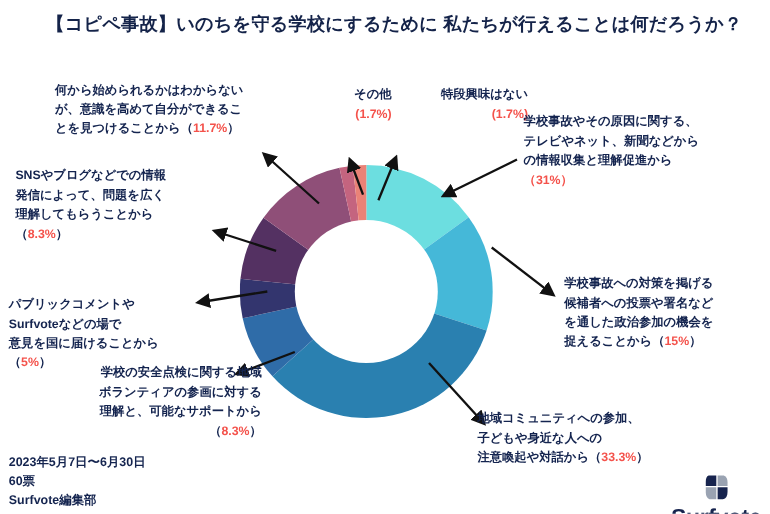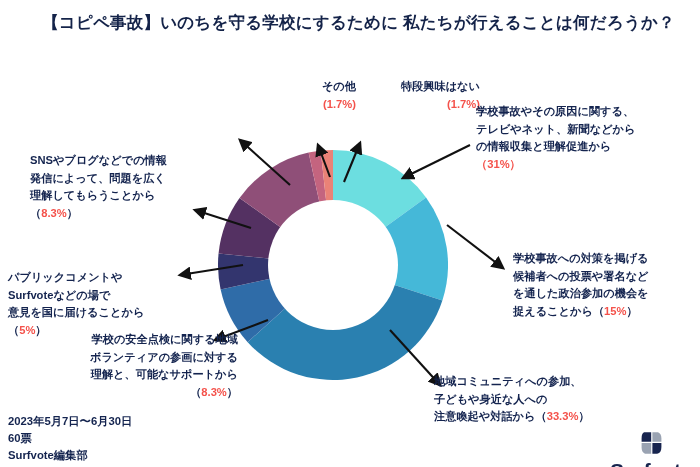--- a/index.html
+++ b/index.html
@@ -151,25 +151,28 @@
   <div class="lbl" style="left:42px; top:331px; width:196px;text-align:right;"><span>学校の安全点検に関する地域
 ボランティアの参画に対する
 理解と、可能なサポートから
 （</span><span class="pct">8.3%</span><span>）</span></div>
 
   <div class="lbl" style="left:8px; top:241px; width:182px;margin-top:28px;"><span>パブリックコメントや
 Surfvoteなどの場で
 意見を国に届けることから
 （</span><span class="pct">5%</span><span>）</span></div>
 
-  <div class="lbl" style="left:30px; top:152px; width:176px;"><span>SNSやブログなどでの情報
+  <div class="lbl" style="left:14px; top:152px; width:176px;"><span>SNSやブログなどでの情報
 発信によって、問題を広く
 理解してもらうことから
 （</span><span class="pct">8.3%</span><span>）</span></div>
 
+  <div class="lbl" style="left:50px; top:74px; width:212px;"><span>何から始められるかはわからない
+が、意識を高めて自分ができるこ
+とを見つけることから（</span><span class="pct">11.7%</span><span>）</span></div>
 
   <div class="meta">2023年5月7日〜6月30日
 60票
 Surfvote編集部</div>
 
   <div class="logo">
     <span class="logo-mark">
       <svg width="21" height="26" viewBox="0 0 21 26">
         <path d="M3.2 2.2 H10.2 V11.8 H0.6 V8.0 C0.6 4.8 1.4 3.0 3.2 2.2 Z" fill="#17244e"></path>
         <path d="M11.4 2.2 H17.0 C19.4 3.2 20.4 5.2 20.4 8.4 V11.8 H11.4 Z" fill="#9aa3b2"></path>

